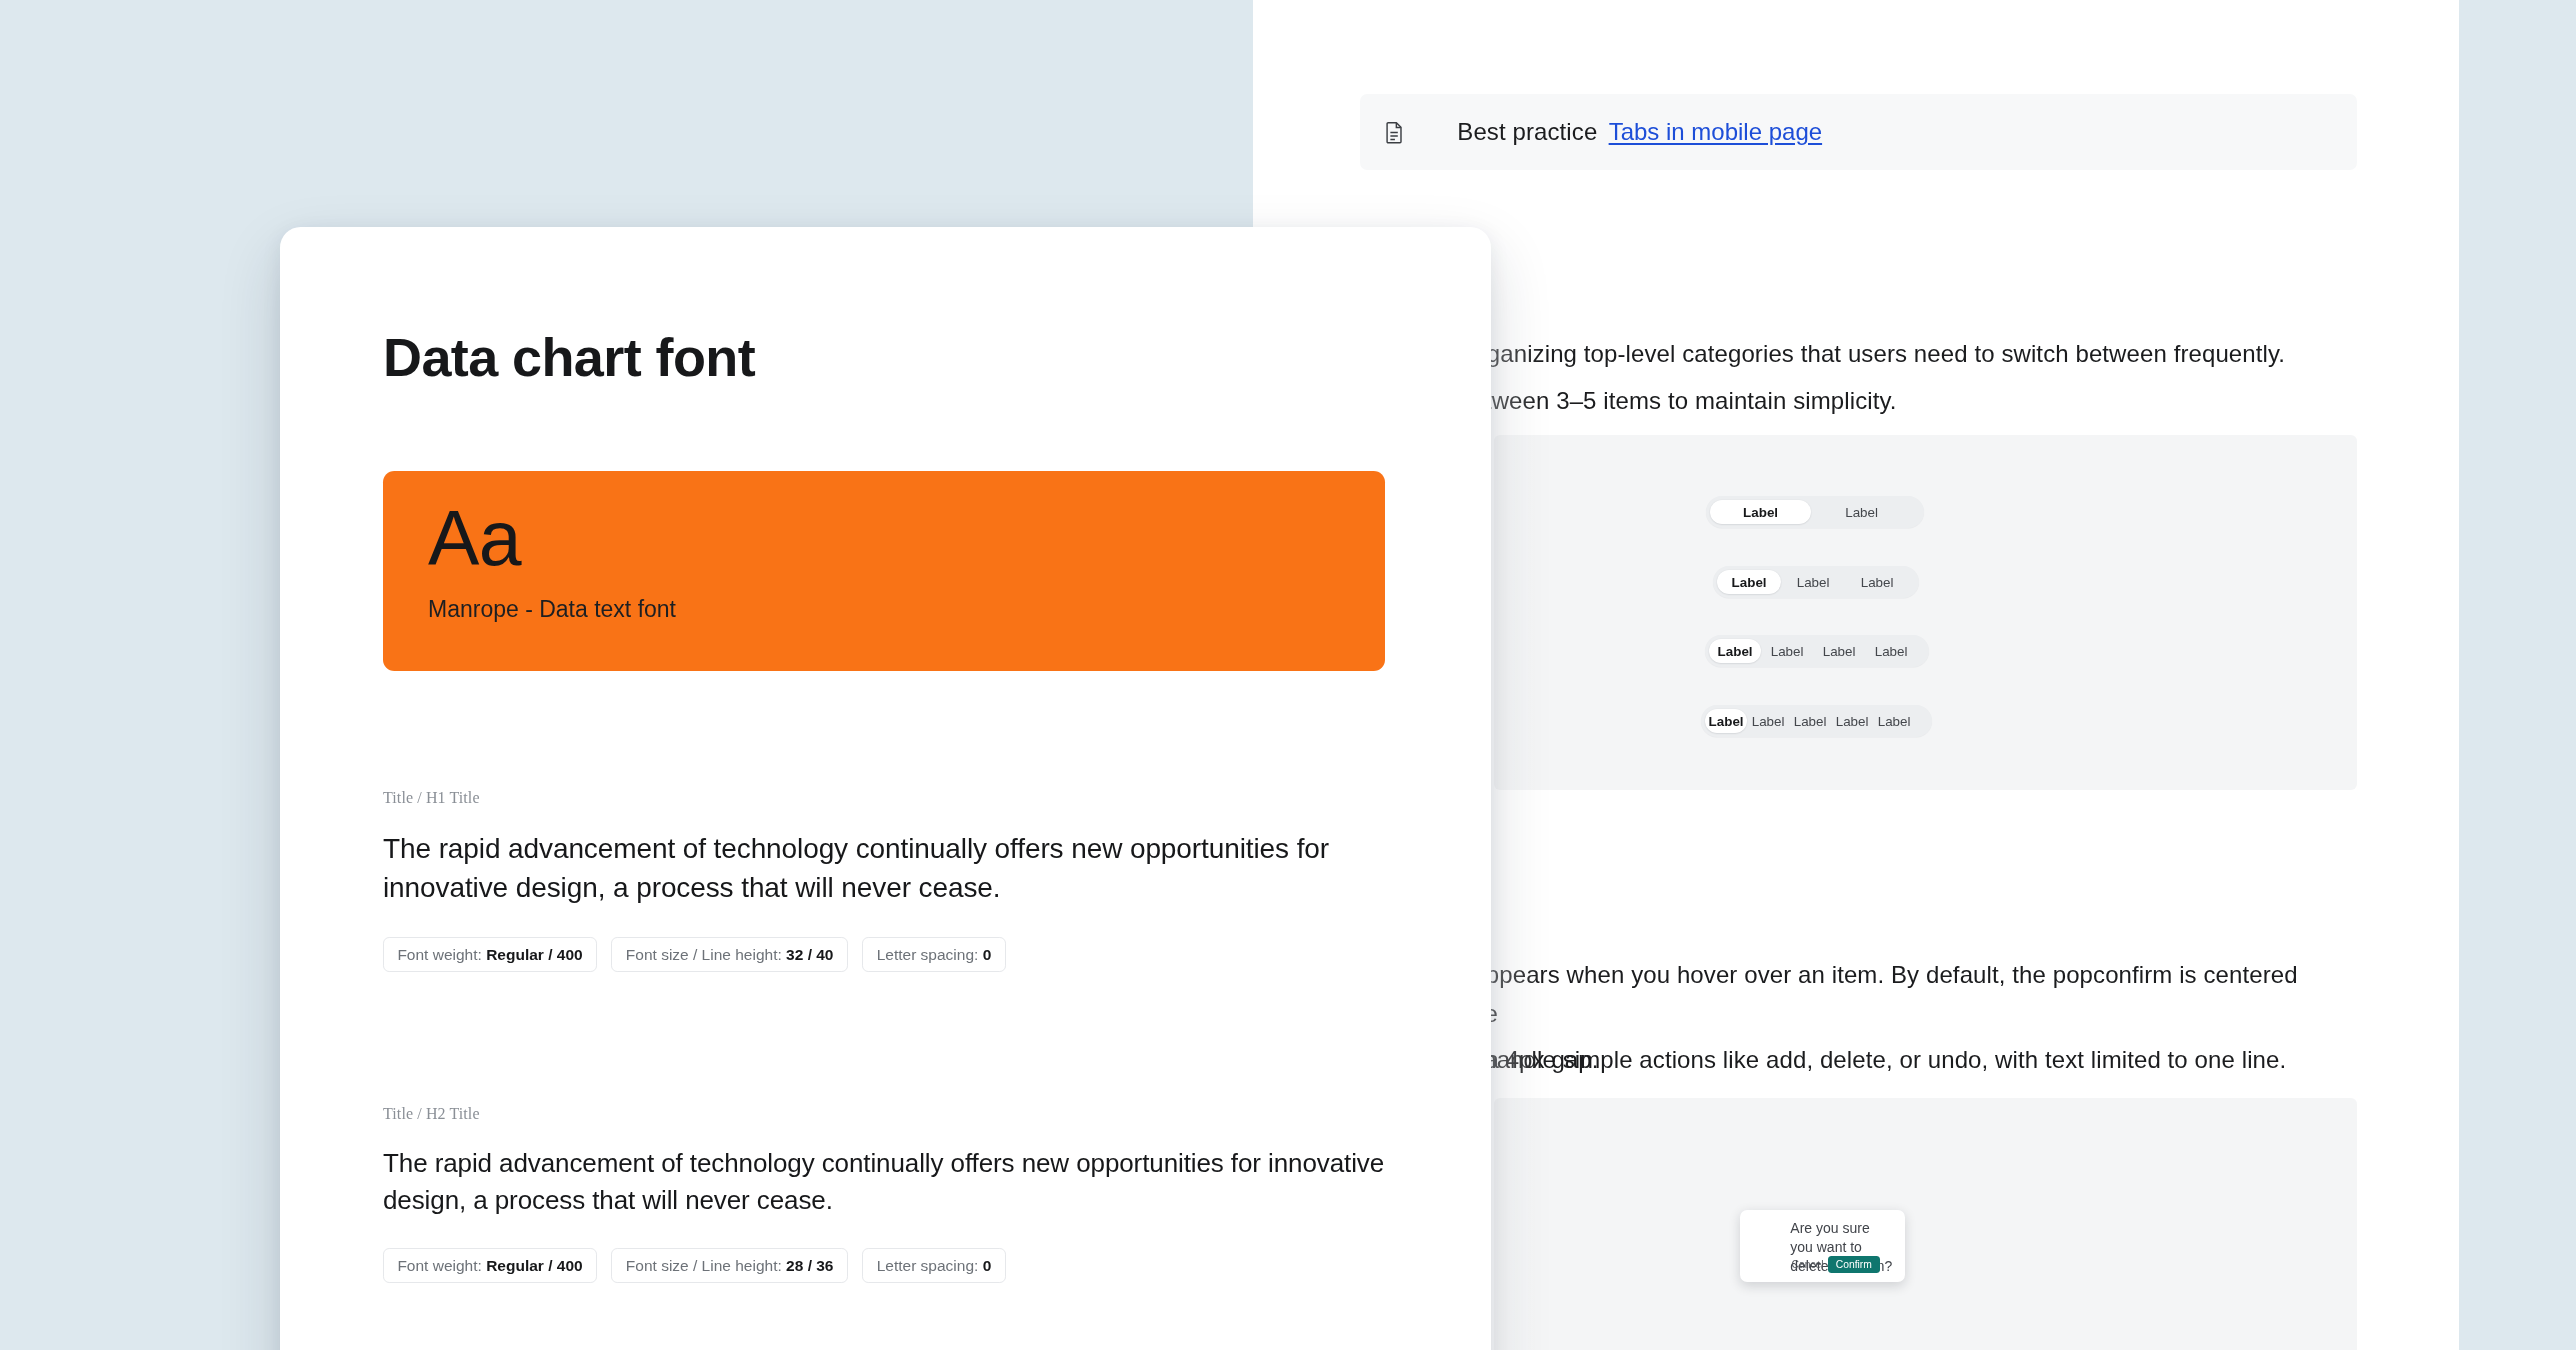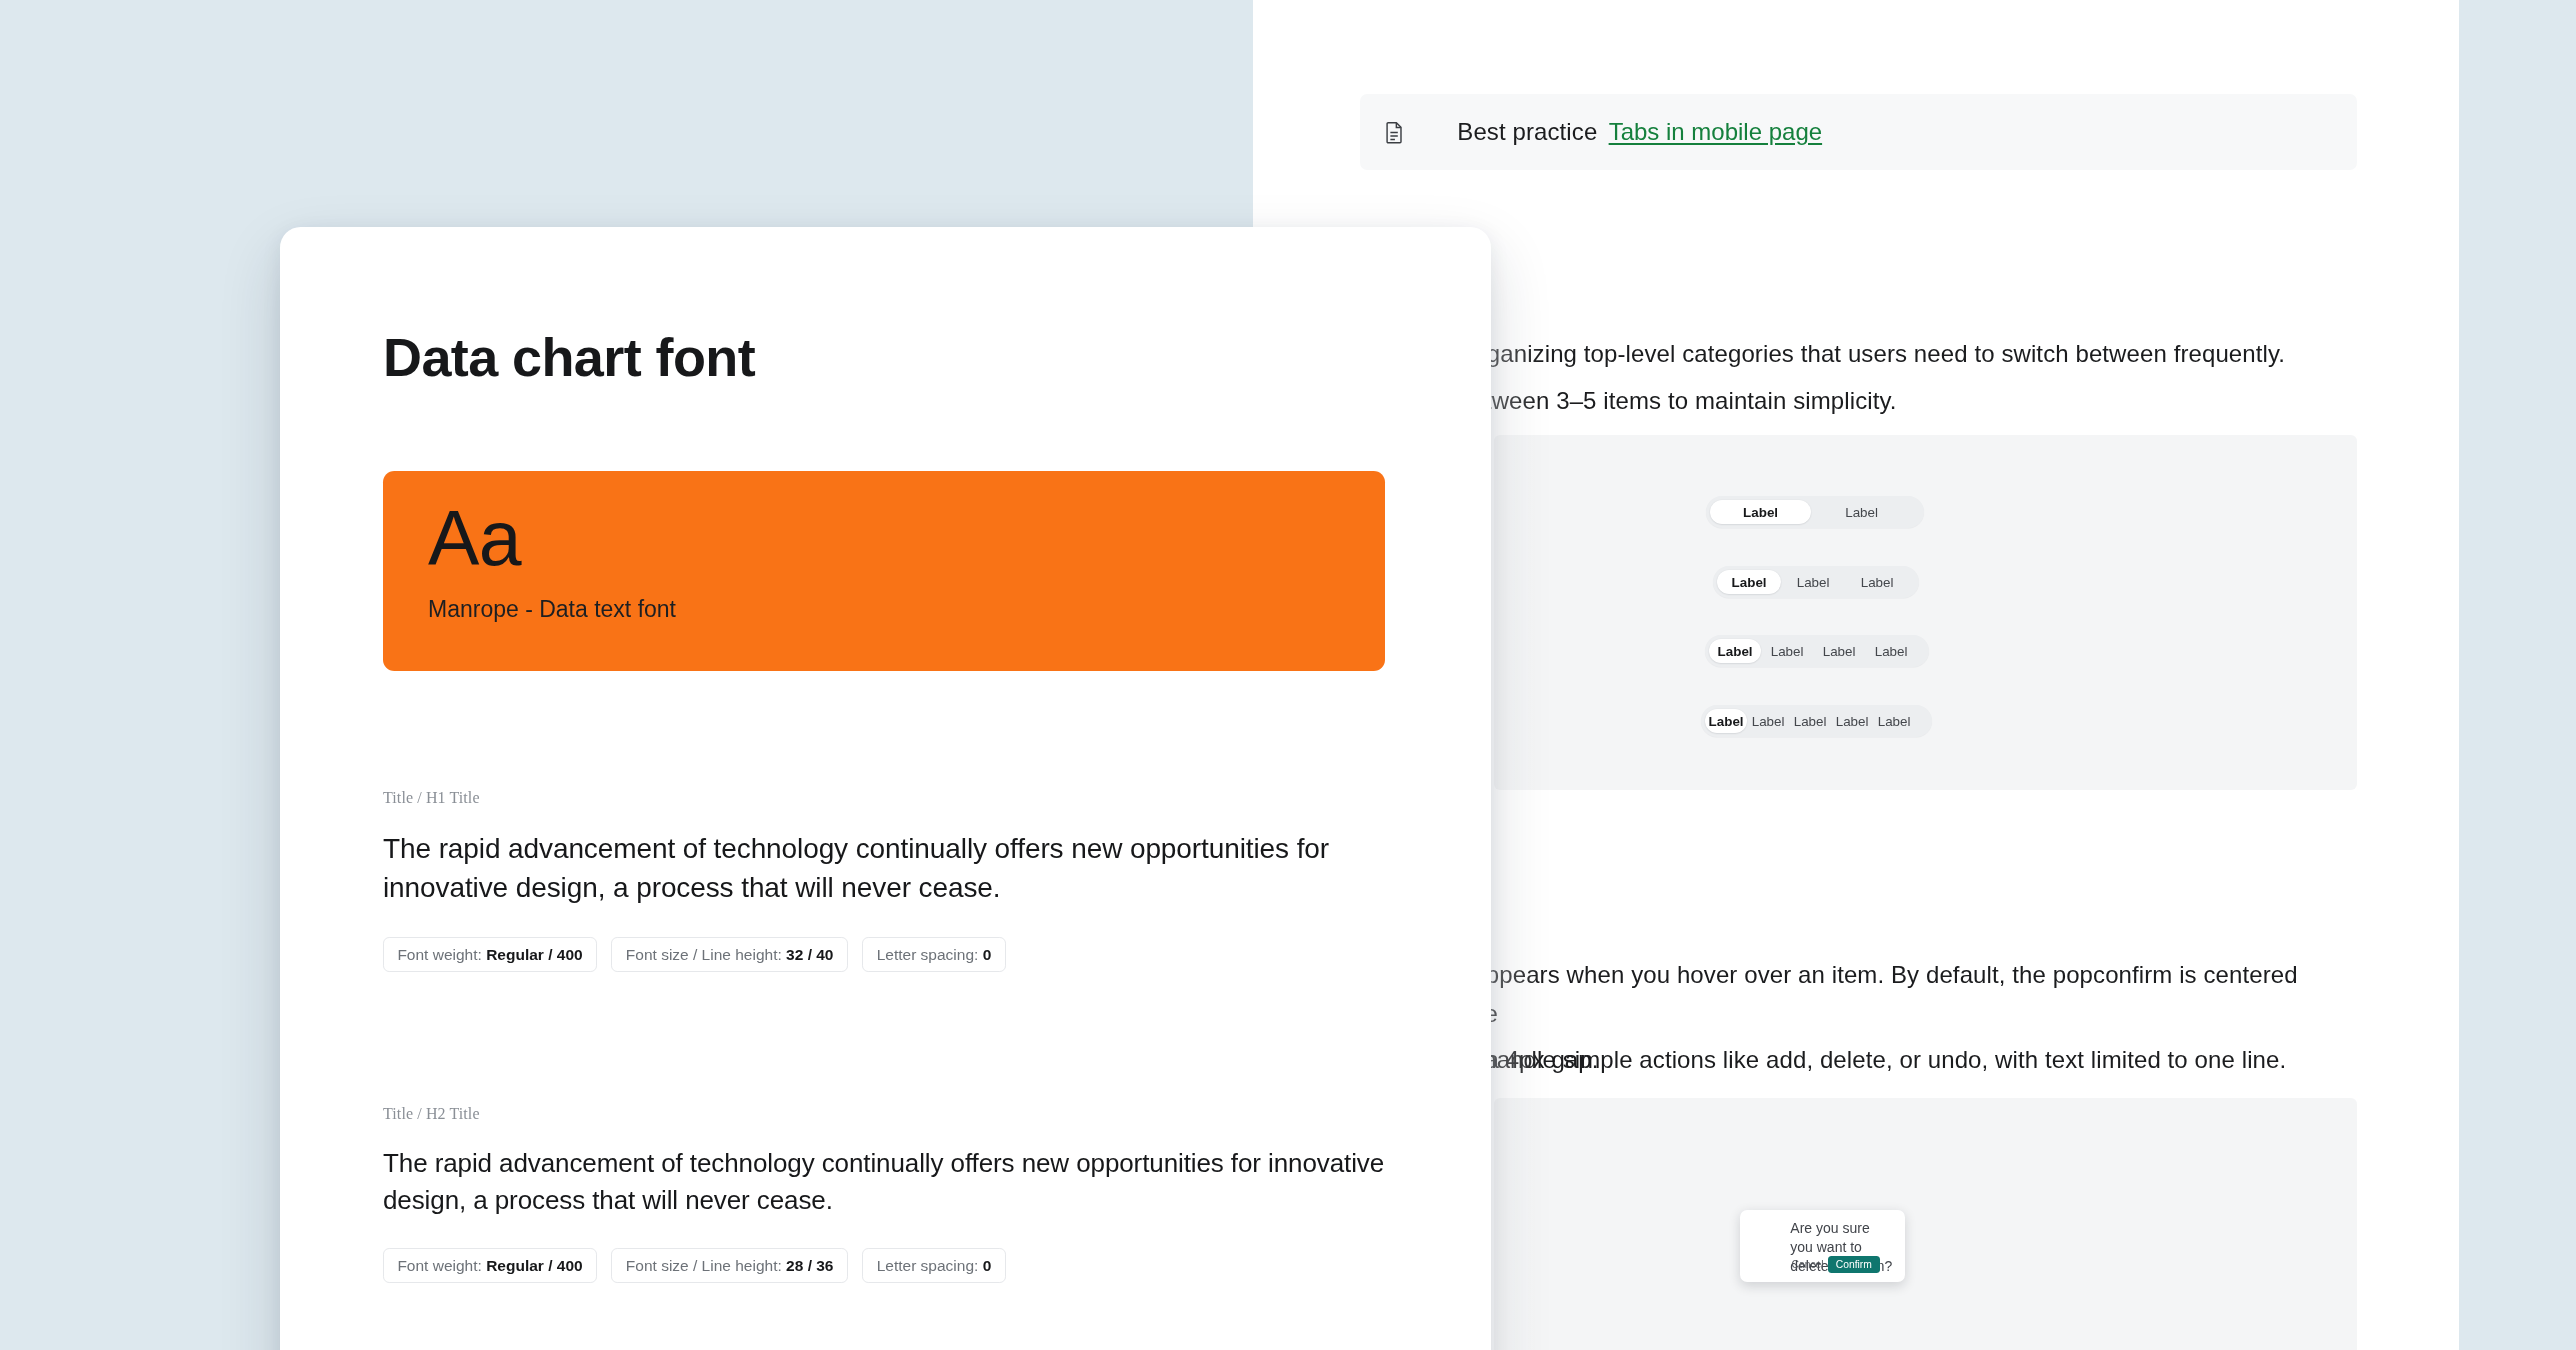--- a/index.html
+++ b/index.html
@@ -49,21 +49,21 @@
     display: flex; align-items: center; justify-content: center;
   }
   .callout .callout-label {
     font-size: 24px;
     color: #1b1c1e;
     letter-spacing: 0.1px;
     margin-left: 40px;
   }
   .callout .callout-link {
     font-size: 24px;
-    color: #15803d;
+    color: #1d4ed8;
     text-decoration: underline;
     text-underline-offset: 3.1px;
   }
 
   .bg-text {
     position: absolute;
     font-size: 24px;
     color: #1b1c1e;
     line-height: 1.62;
     letter-spacing: 0.1px;

